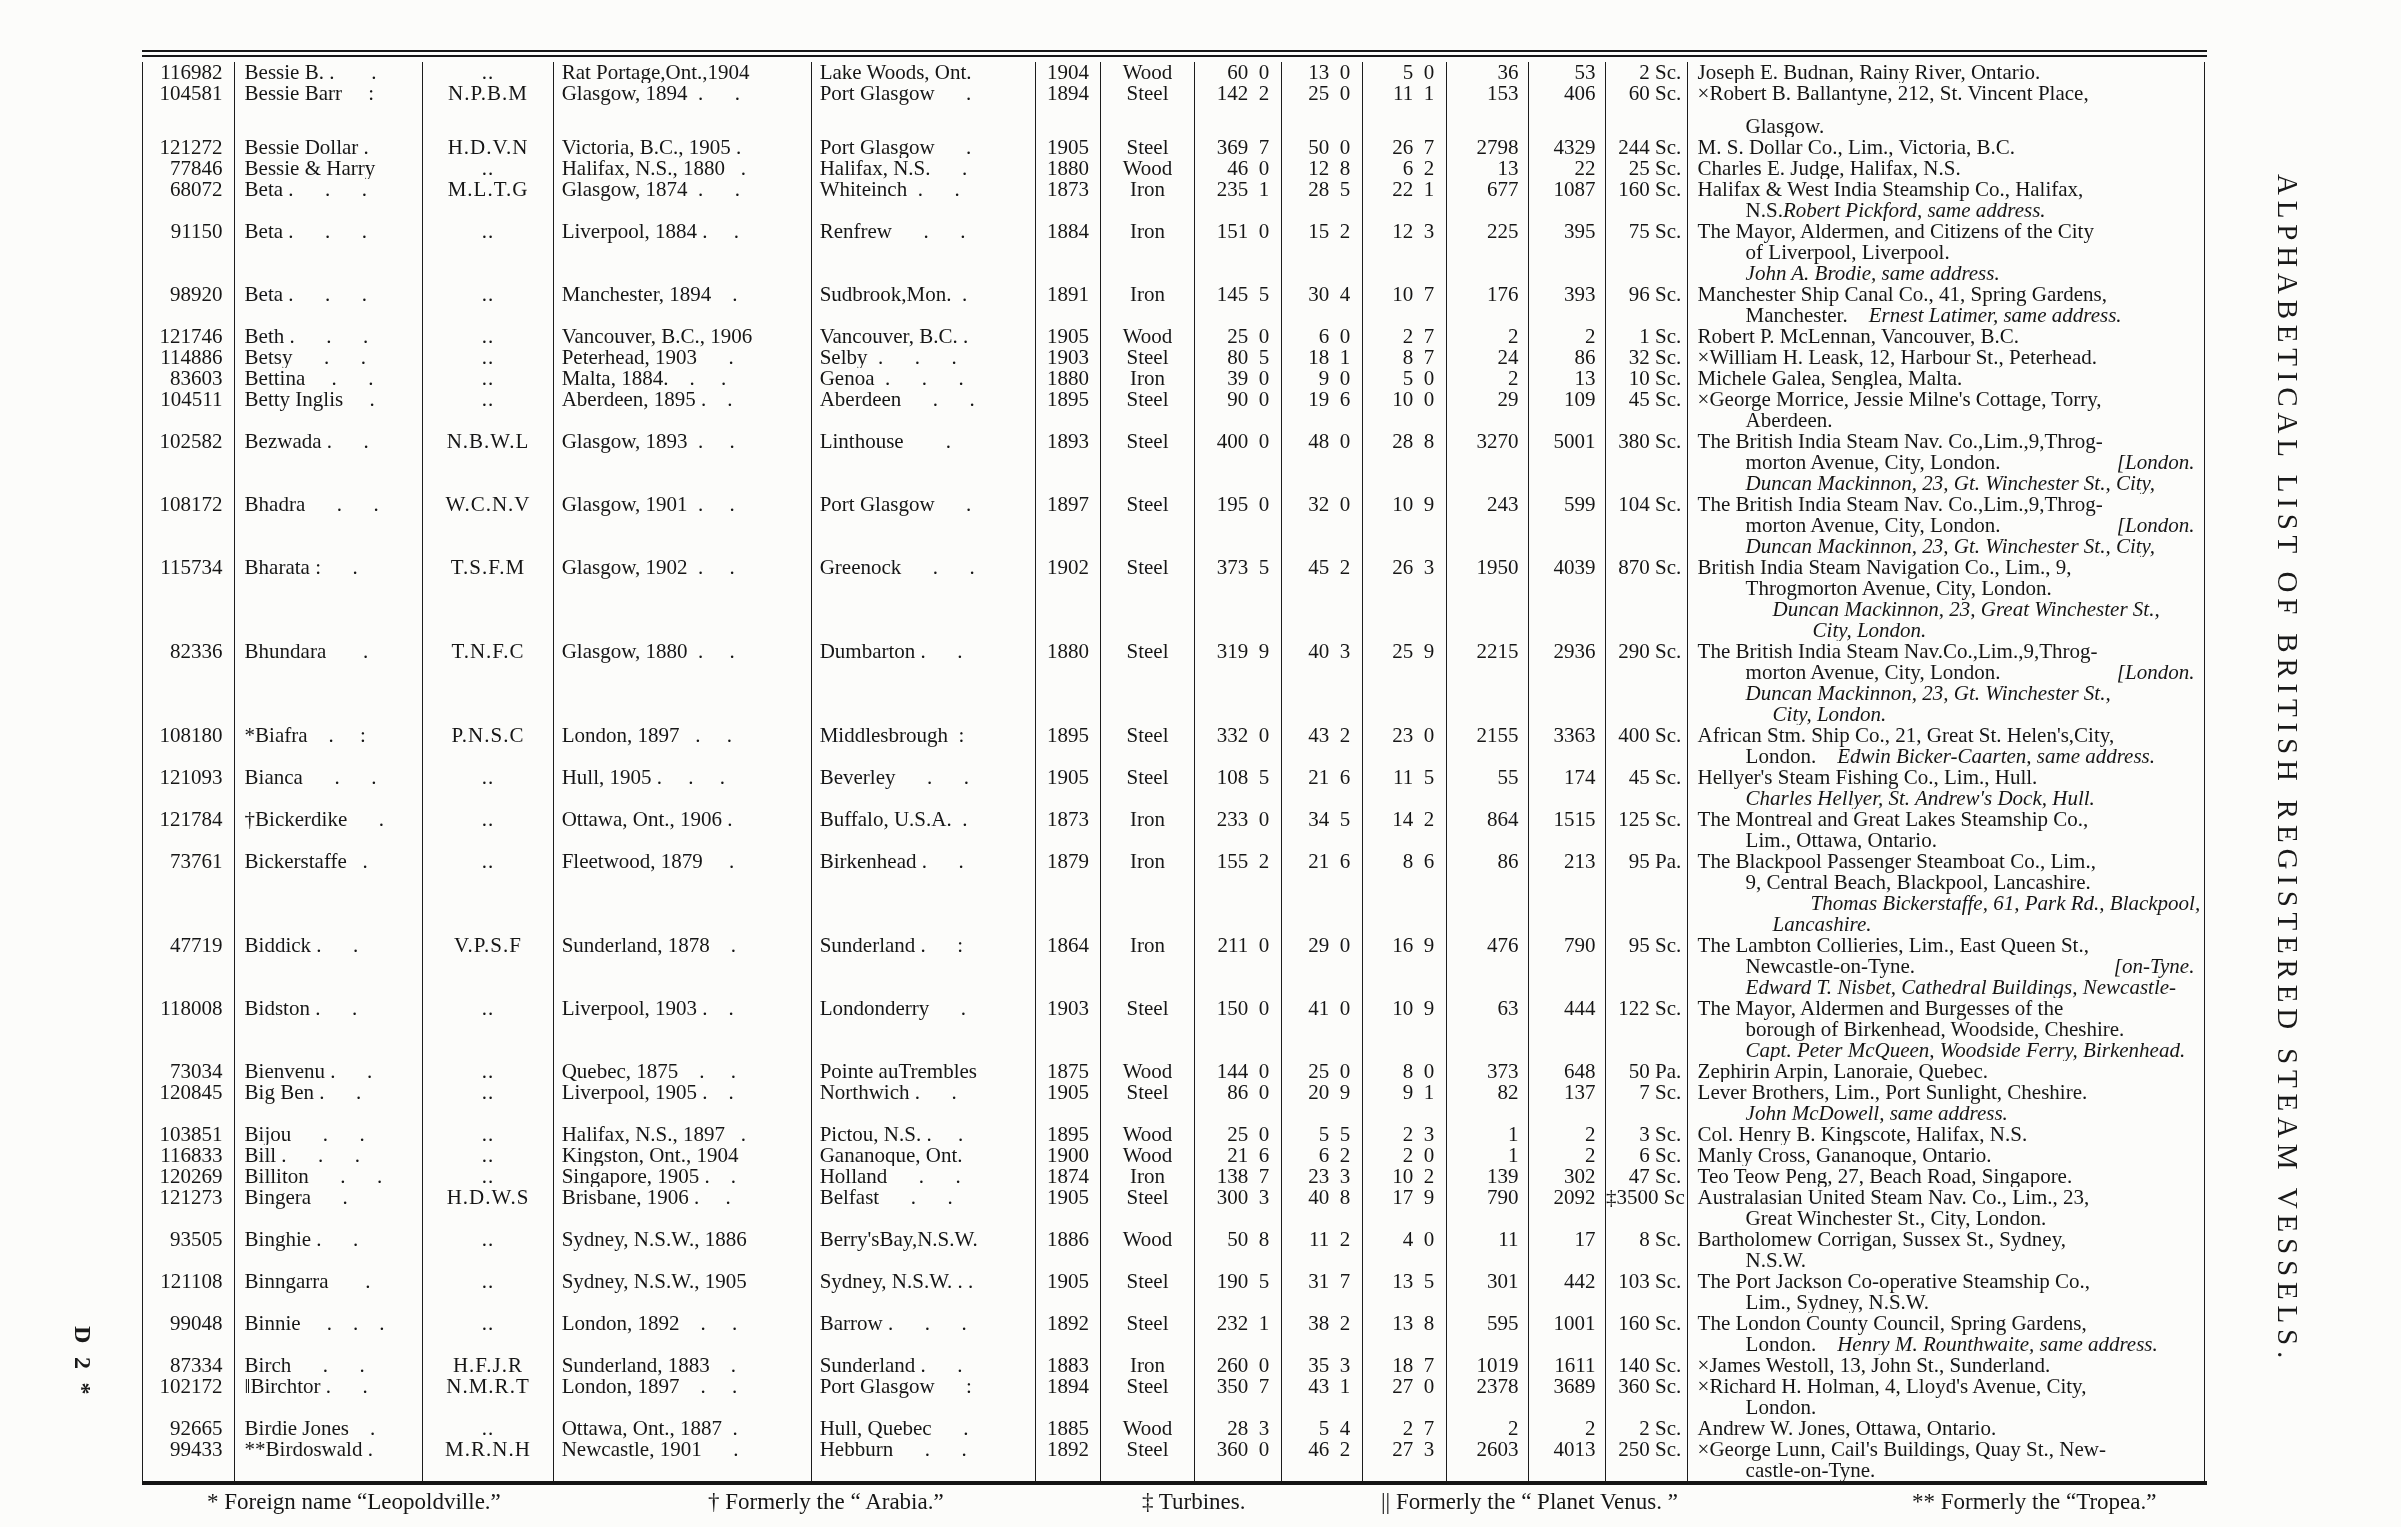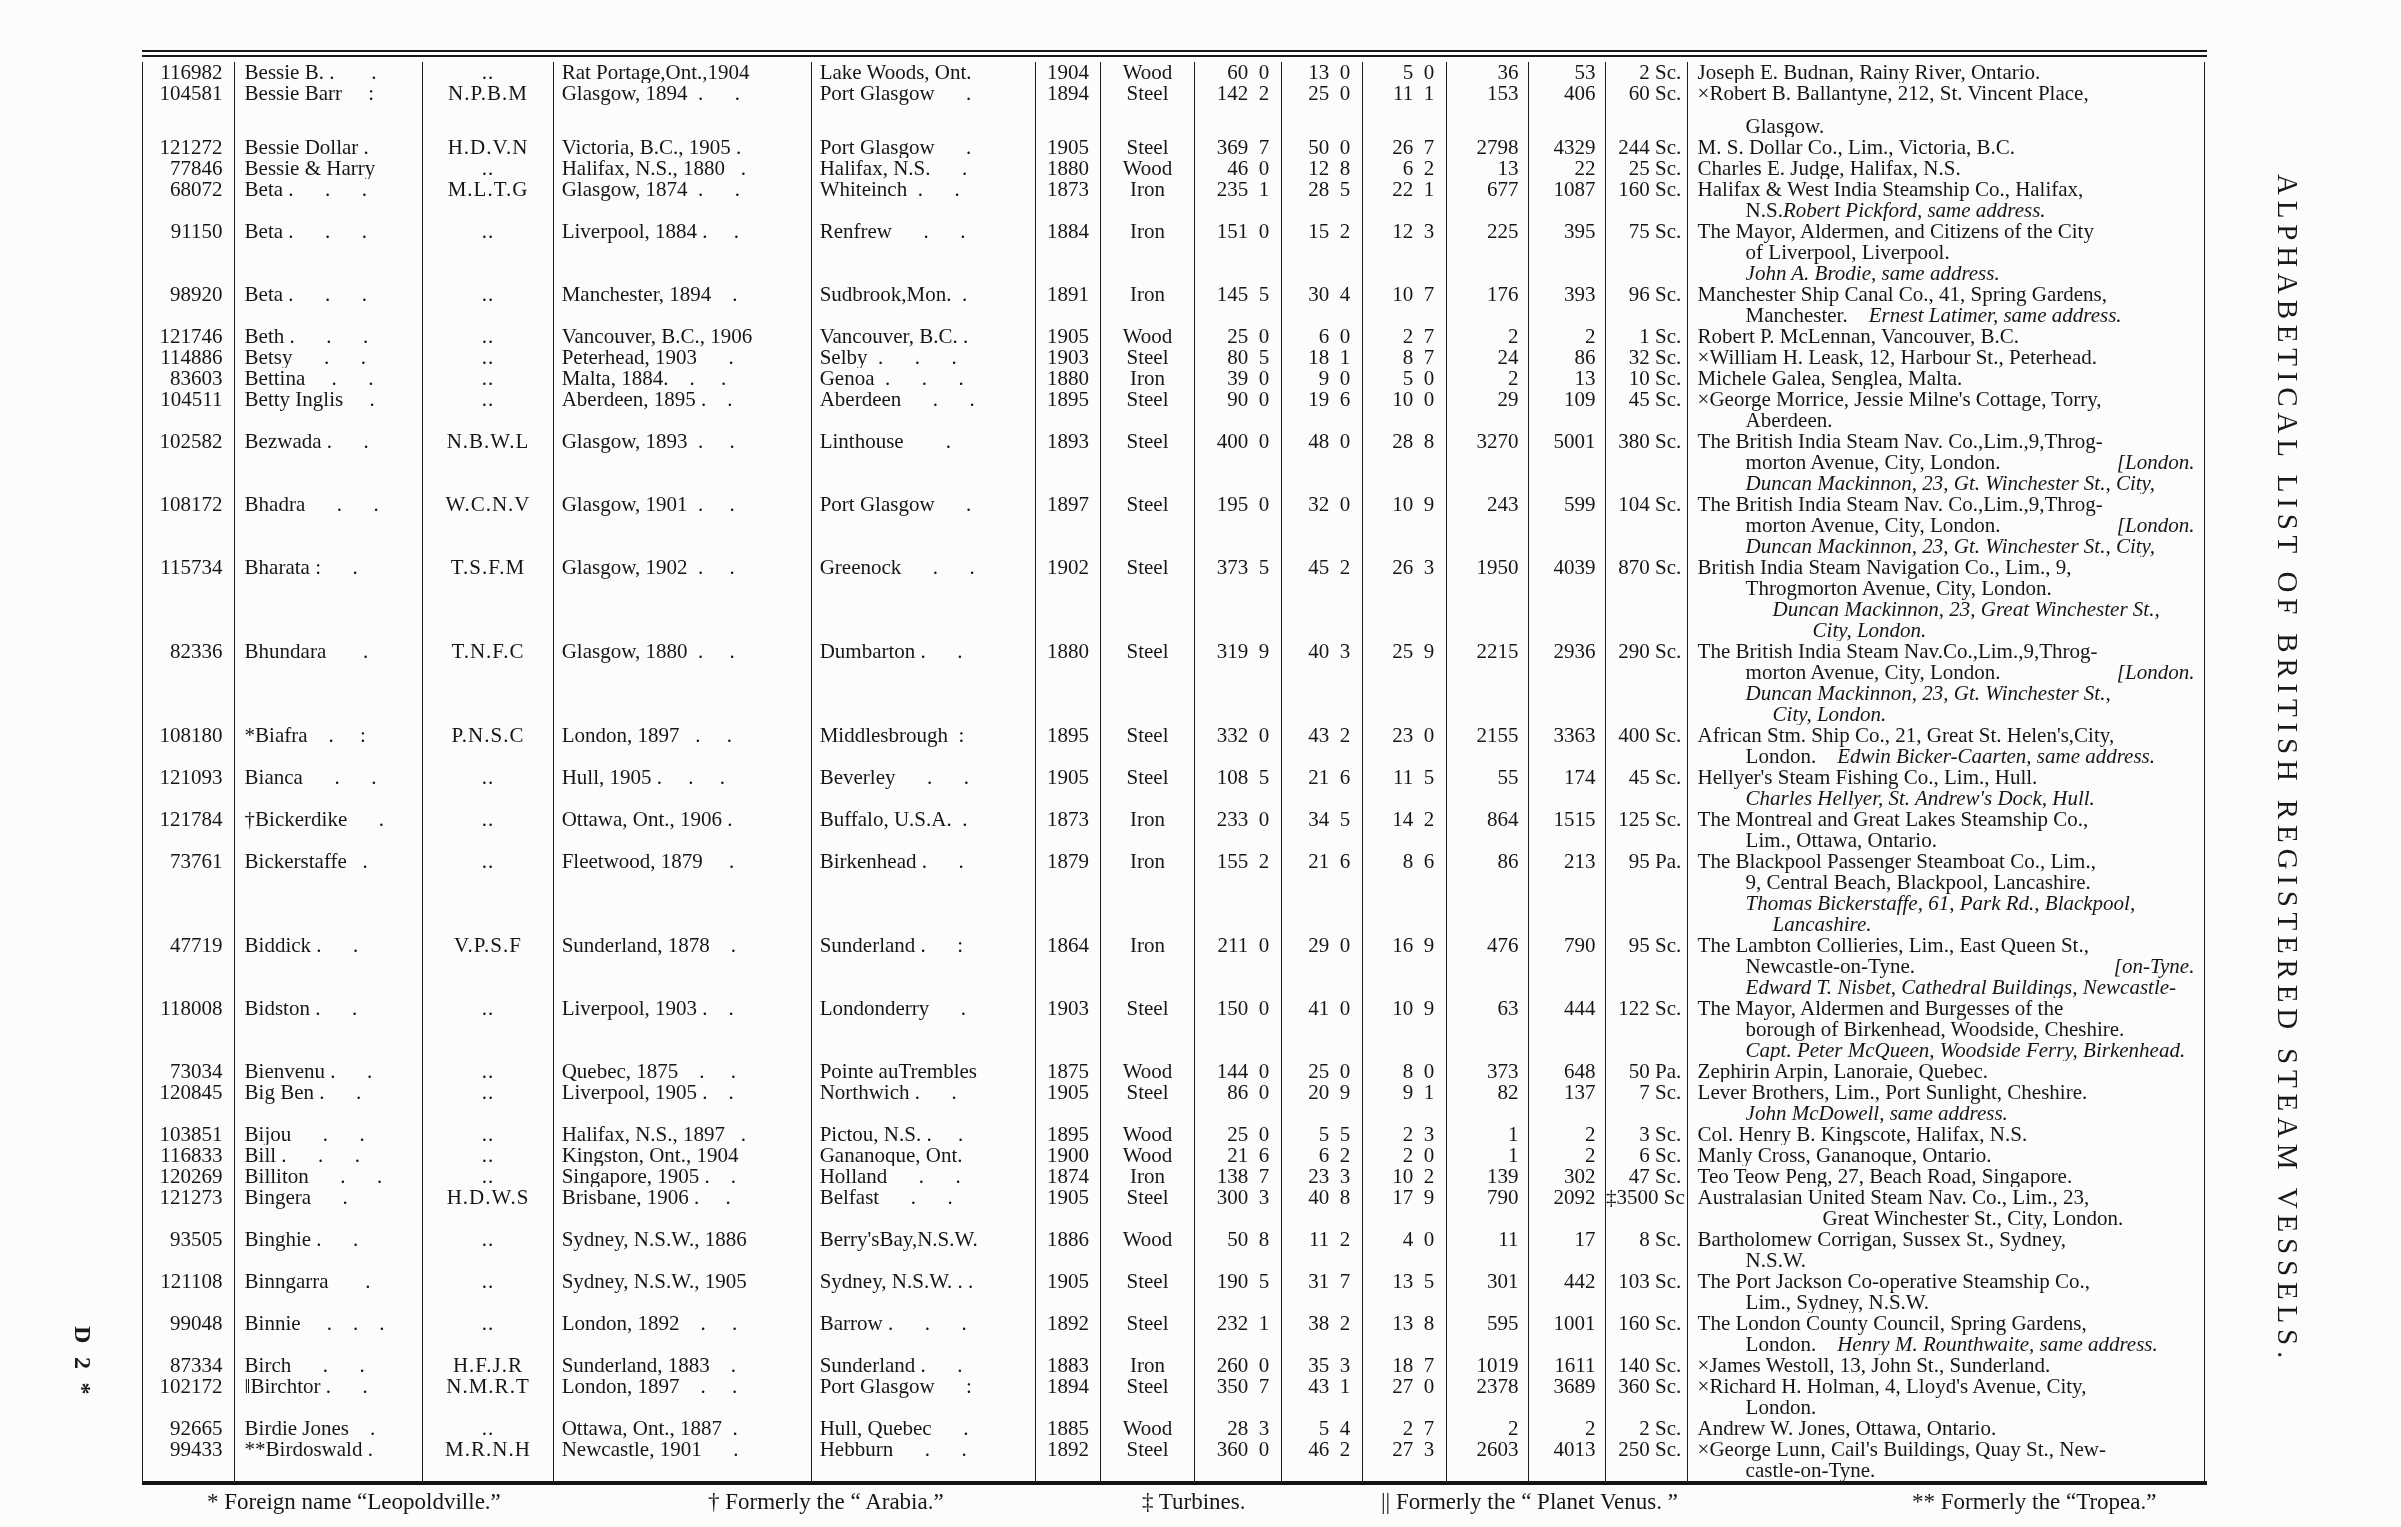--- a/index.html
+++ b/index.html
@@ -448,21 +448,21 @@
       <td class="c-mat">Iron</td>
       <td class="c-dim"><span class="a">155</span><span class="b">2</span></td>
       <td class="c-dim"><span class="a">21</span><span class="b">6</span></td>
       <td class="c-dim"><span class="a">8</span><span class="b">6</span></td>
       <td class="c-num">86</td>
       <td class="c-num">213</td>
       <td class="c-hp">95 Pa.</td>
       <td class="c-own">
               <div class="oline"><span>The Blackpool Passenger Steamboat Co., Lim.,</span></div>
               <div class="oline" style="padding-left: 48px;"><span>9, Central Beach, Blackpool, Lancashire.</span></div>
-              <div class="oline" style="padding-left: 48px;"><span class="it">Thomas Bickerstaffe, 61, Park Rd., Blackpool,</span></div>
+              <div class="oline" style="padding-left: 48px; text-align: right;"><span class="it">Thomas Bickerstaffe, 61, Park Rd., Blackpool,</span></div>
               <div class="oline" style="padding-left: 75px;"><span class="it">Lancashire.</span></div>
             </td>
     </tr>
 
     <tr>
       <td class="c-no">47719</td>
       <td class="c-name">Biddick .      .</td>
       <td class="c-code">V.P.S.F</td>
       <td class="c-reg">Sunderland, 1878    .</td>
       <td class="c-built">Sunderland .      :</td>
@@ -607,21 +607,21 @@
       <td class="c-year">1905</td>
       <td class="c-mat">Steel</td>
       <td class="c-dim"><span class="a">300</span><span class="b">3</span></td>
       <td class="c-dim"><span class="a">40</span><span class="b">8</span></td>
       <td class="c-dim"><span class="a">17</span><span class="b">9</span></td>
       <td class="c-num">790</td>
       <td class="c-num">2092</td>
       <td class="c-hp">‡3500 Sc</td>
       <td class="c-own">
               <div class="oline"><span>Australasian United Steam Nav. Co., Lim., 23,</span></div>
-              <div class="oline" style="padding-left: 48px; text-align: center;"><span>Great Winchester St., City, London.</span></div>
+              <div class="oline" style="padding-left: 48px;"><span>Great Winchester St., City, London.</span></div>
             </td>
     </tr>
 
     <tr>
       <td class="c-no">93505</td>
       <td class="c-name">Binghie .      .</td>
       <td class="c-code">..</td>
       <td class="c-reg">Sydney, N.S.W., 1886</td>
       <td class="c-built">Berry'sBay,N.S.W.</td>
       <td class="c-year">1886</td>

